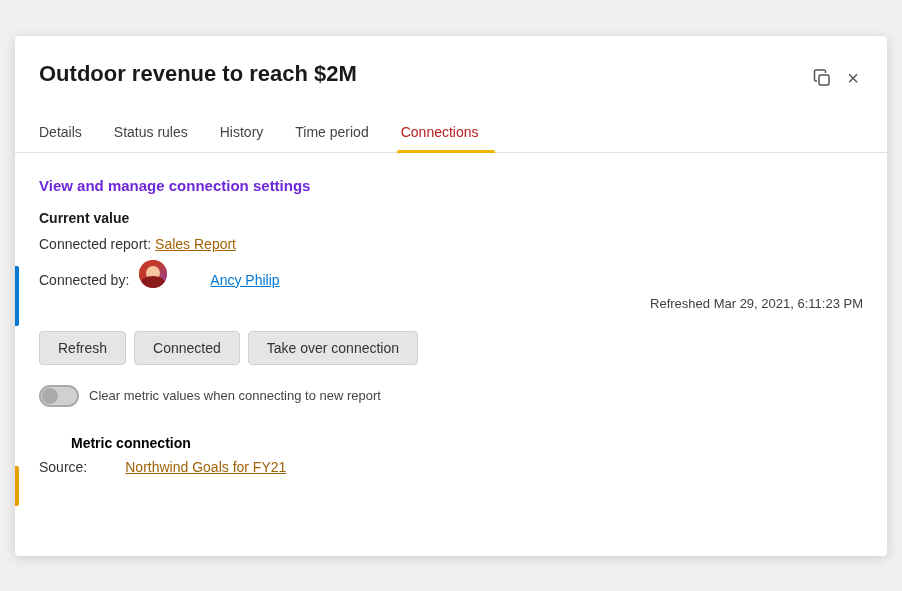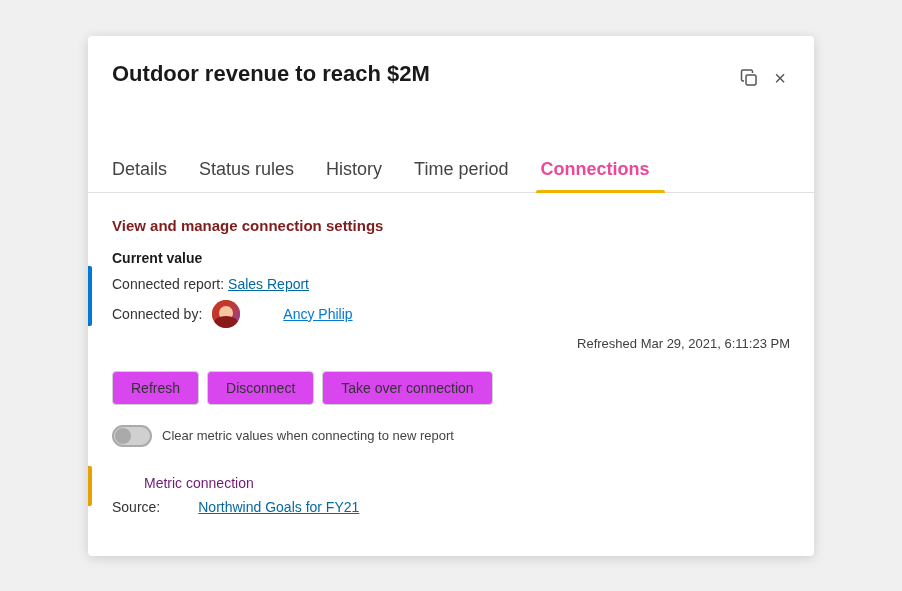--- a/index.html
+++ b/index.html
@@ -8,21 +8,21 @@
       background: #f0f0f0;
       display: flex;
       justify-content: center;
       align-items: center;
       width: 902px;
       height: 591px;
       overflow: hidden;
     }
     .panel {
       background: #ffffff;
-      width: 726px;
+      width: 872px;
       min-height: 520px;
       border-radius: 4px;
       box-shadow: 0 2px 12px rgba(0,0,0,0.15);
       position: relative;
       padding: 0;
     }
     .panel-header {
       padding: 24px 24px 0 24px;
       display: flex;
       justify-content: space-between;
@@ -53,80 +53,79 @@
       justify-content: center;
     }
     .tabs {
       display: flex;
       gap: 0;
       padding: 16px 24px 0 24px;
       border-bottom: 1px solid #e0e0e0;
       margin-top: 8px;
     }
     .tab {
-      font-size: 18px;
+      font-size: 14px;
       color: #444;
       padding: 8px 16px 12px 4px;
       cursor: pointer;
       border: none;
       background: none;
       position: relative;
       margin-right: 12px;
       white-space: nowrap;
-      margin-top: 35px;
     }
     .tab:first-child { padding-left: 0; }
     .tab.active {
-      font-weight: 700;
-      color: #ec4899;
+      font-weight: 400;
+      color: #b91c1c;
     }
     .tab.active::after {
       content: '';
       position: absolute;
       bottom: -1px;
       left: 0;
       right: 0;
       height: 3px;
       background: #f0b400;
       border-radius: 2px 2px 0 0;
     }
     .panel-body {
       padding: 24px 24px 24px 24px;
     }
     .section-title {
       font-size: 15px;
       font-weight: 600;
-      color: #7f1d1d;
+      color: #6d28d9;
       margin-bottom: 16px;
     }
     .current-value-section {
       margin-bottom: 20px;
     }
     .cv-label {
       font-size: 14px;
       font-weight: 700;
       color: #1a1a1a;
       margin-bottom: 10px;
     }
     .info-row {
       font-size: 14px;
       color: #333;
       margin-bottom: 8px;
       display: flex;
       align-items: center;
       gap: 4px;
     }
     .link {
-      color: #0369a1;
+      color: #a16207;
       text-decoration: underline;
       cursor: pointer;
     }
     .connected-by-row {
       display: flex;
-      align-items: center;
+      align-items: flex-end;
       gap: 10px;
       font-size: 14px;
       color: #333;
       margin-bottom: 8px;
     }
     .avatar {
       width: 28px;
       height: 28px;
       border-radius: 50%;
       overflow: hidden;
@@ -183,21 +182,21 @@
       color: #404040;
       margin-bottom: 16px;
       text-align: right;
     }
     .action-buttons {
       display: flex;
       gap: 8px;
       margin-bottom: 20px;
     }
     .action-btn {
-      background: #d946ef;
+      background: #e5e5e5;
       border: 1px solid #d0d0d0;
       border-radius: 4px;
       padding: 8px 18px;
       font-size: 14px;
       color: #333;
       cursor: pointer;
       font-family: "Segoe UI", Arial, sans-serif;
     }
     .toggle-row {
       display: flex;
@@ -231,22 +230,22 @@
     }
     .toggle-label {
       font-size: 13px;
       color: #444;
     }
     .metric-section {
       margin-top: 4px;
     }
     .metric-label {
       font-size: 14px;
-      font-weight: 400;
-      color: #701a75;
+      font-weight: 700;
+      color: #000000;
       margin-bottom: 8px;
       padding-left: 32px;
     }
     .metric-source {
       font-size: 14px;
       color: #333;
       gap: 38px;
     }
     .left-accent {
       position: absolute;
@@ -314,21 +313,21 @@
           <div class="avatar-img"></div>
         </div>
         <a class="user-link" href="#">Ancy Philip</a>
       </div>
 
       <p class="refreshed-text">Refreshed Mar 29, 2021, 6:11:23 PM</p>
     </div>
 
     <div class="action-buttons">
       <button class="action-btn">Refresh</button>
-      <button class="action-btn">Disconnect</button>
+      <button class="action-btn">Connected</button>
       <button class="action-btn">Take over connection</button>
     </div>
 
     <div class="toggle-row">
       <div class="toggle">
         <div class="toggle-track">
           <div class="toggle-thumb"></div>
         </div>
       </div>
       <span class="toggle-label">Clear metric values when connecting to new report</span>

